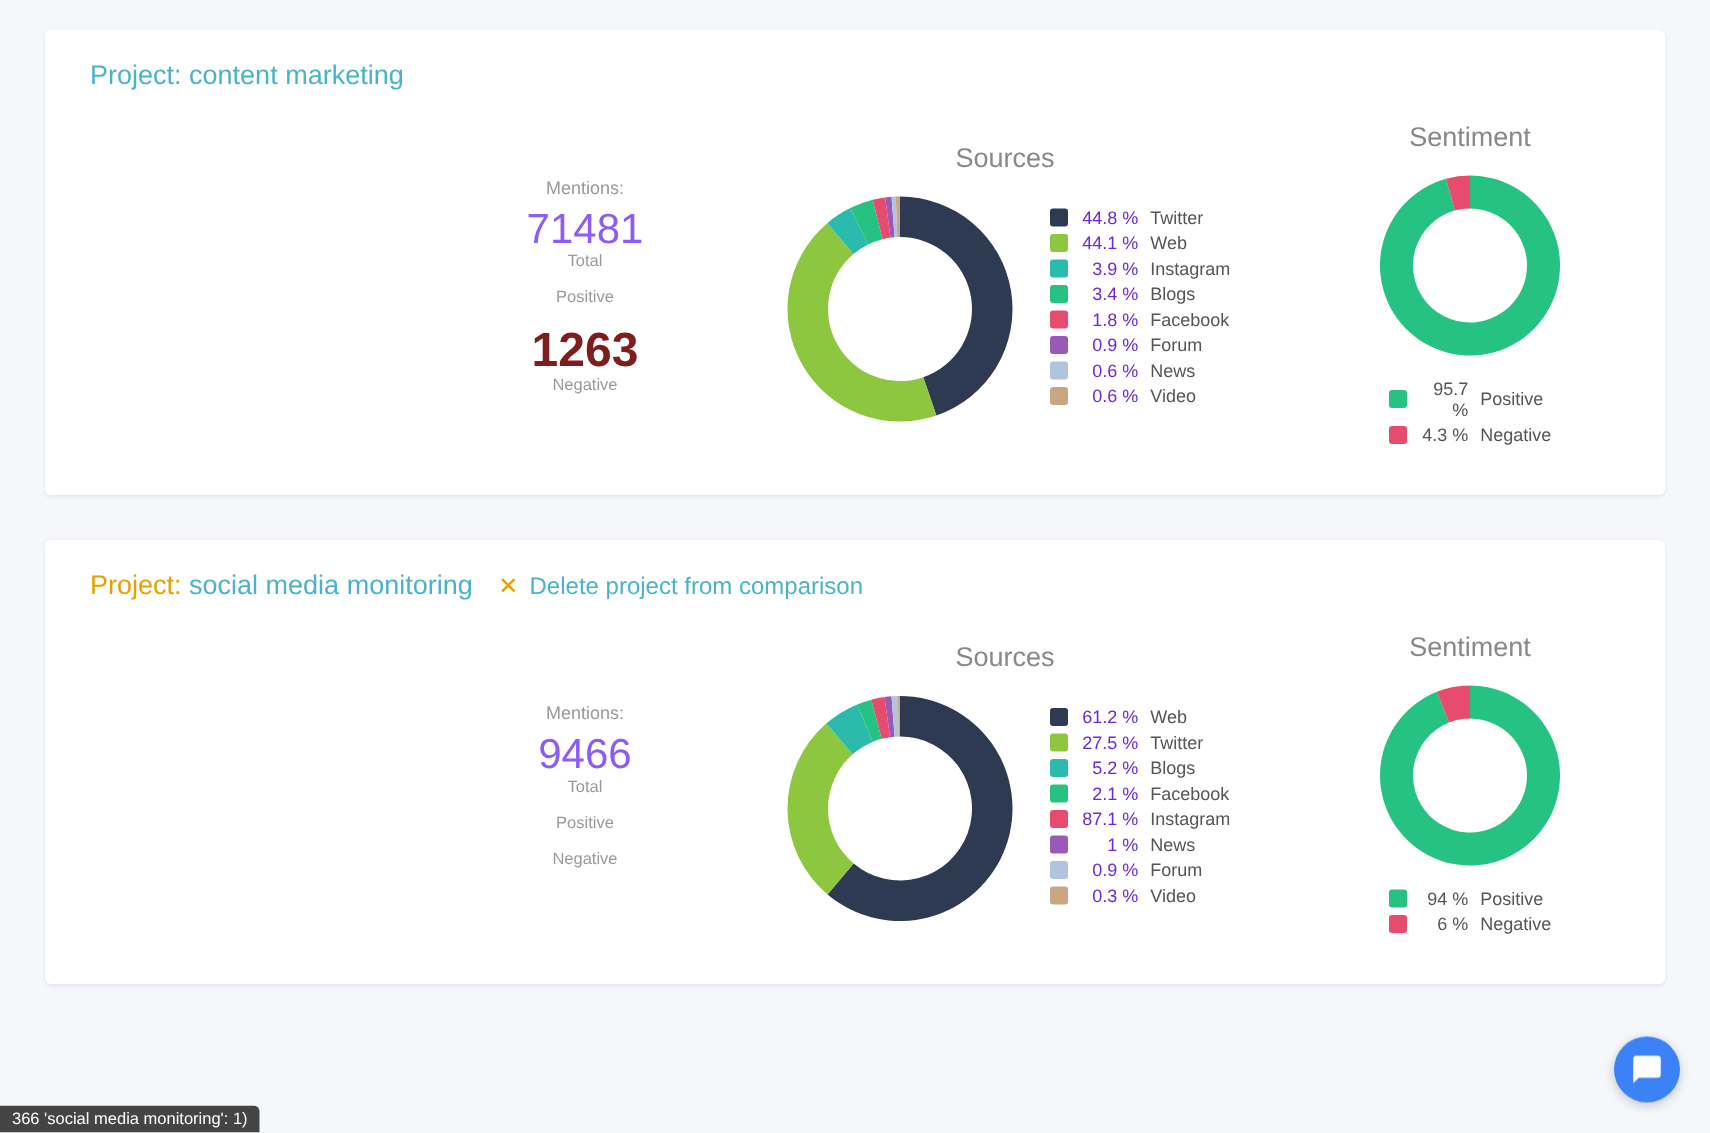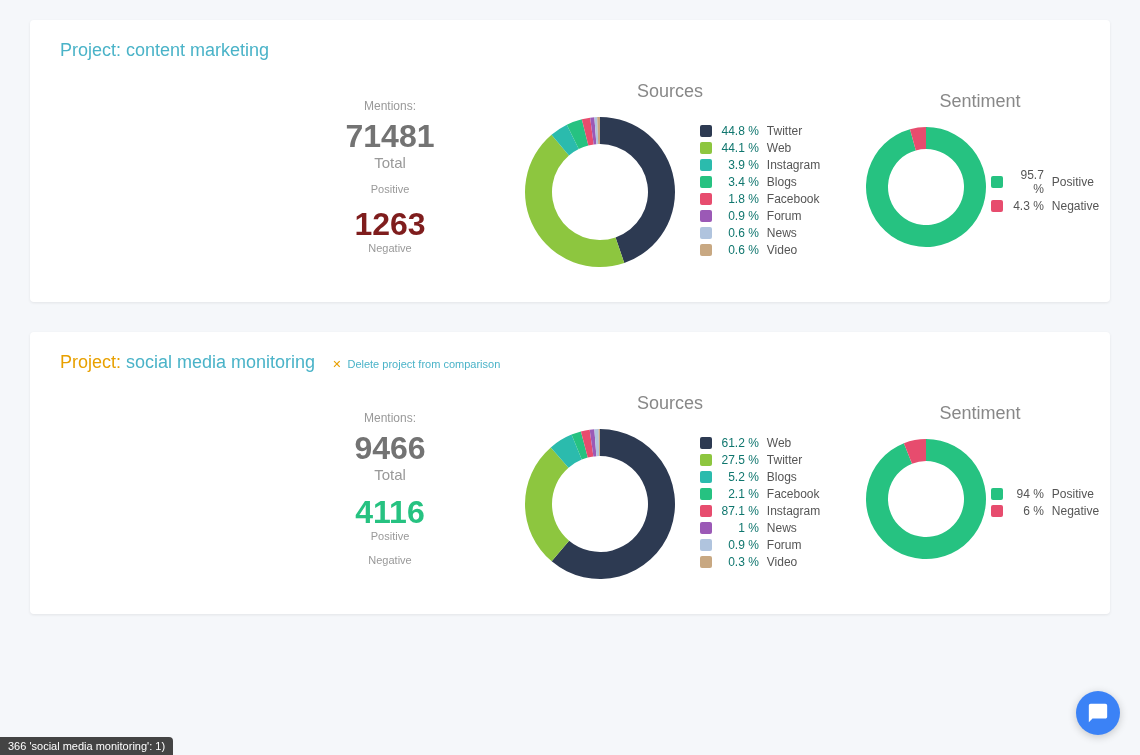--- a/index.html
+++ b/index.html
@@ -28,21 +28,21 @@
       color: #4ab3c8;
       margin-bottom: 20px;
       font-weight: normal;
     }
 
     .project-title .label {
       color: #e8a000;
     }
 
     .delete-link {
-      font-size: 11px;
+      font-size: 16px;
       color: #4ab3c8;
       margin-left: 12px;
       cursor: pointer;
       text-decoration: none;
     }
 
     .delete-icon {
       color: #e8a000;
       margin-right: 3px;
     }
@@ -59,28 +59,28 @@
       text-align: center;
     }
 
     .mentions-label {
       color: #999;
       font-size: 12px;
       margin-bottom: 6px;
     }
 
     .mentions-total {
-      font-size: 32px;
-      font-weight: bold;
-      color: #737373;
+      font-size: 28px;
+      font-weight: normal;
+      color: #8b5cf6;
       line-height: 1.1;
     }
 
     .mentions-total-label {
-      font-size: 15px;
+      font-size: 11px;
       color: #999;
       margin-bottom: 12px;
     }
 
     .mentions-positive {
       font-size: 32px;
       font-weight: bold;
       color: #26c281;
       line-height: 1.1;
     }
@@ -145,39 +145,39 @@
       width: 12px;
       height: 12px;
       border-radius: 2px;
       margin-right: 5px;
       flex-shrink: 0;
     }
 
     .legend-pct {
       width: 42px;
       text-align: right;
-      color: #0f766e;
+      color: #6d28d9;
       margin-right: 8px;
     }
 
     .legend-name {
       color: #555;
     }
 
     
     .sentiment-block {
       display: flex;
       flex-direction: column;
       align-items: center;
       width: 200px;
     }
 
     .sentiment-chart-legend {
       display: flex;
-      flex-direction: row;
+      flex-direction: column;
       align-items: center;
     }
 
     .sentiment-donut {
       width: 130px;
       height: 130px;
       position: relative;
       margin-bottom: 10px;
     }
 
@@ -353,21 +353,20 @@
         <span>Delete project from comparison</span>
       </a>
     </h2>
 
     <div class="metrics-row">
 
       <div class="mentions-block">
         <div class="mentions-label">Mentions:</div>
         <div class="mentions-total">9466</div>
         <div class="mentions-total-label">Total</div>
-        <div class="mentions-positive">4116</div>
         <div class="mentions-positive-label">Positive</div>
         <div class="mentions-negative-label">Negative</div>
       </div>
 
       <div class="sources-block">
         <div class="sources-title">Sources</div>
         <div class="chart-legend-row">
           <div class="donut-container">
             <svg id="donut2" width="160" height="160" viewBox="0 0 160 160">
                 <path d="M 80 5 A 75 75 0 1 1 31.690827795918743 137.3691893001498 L 49.082129789388 116.71628115209587 A 48 48 0 1 0 80 32 Z" fill="#2d3a52"></path>

